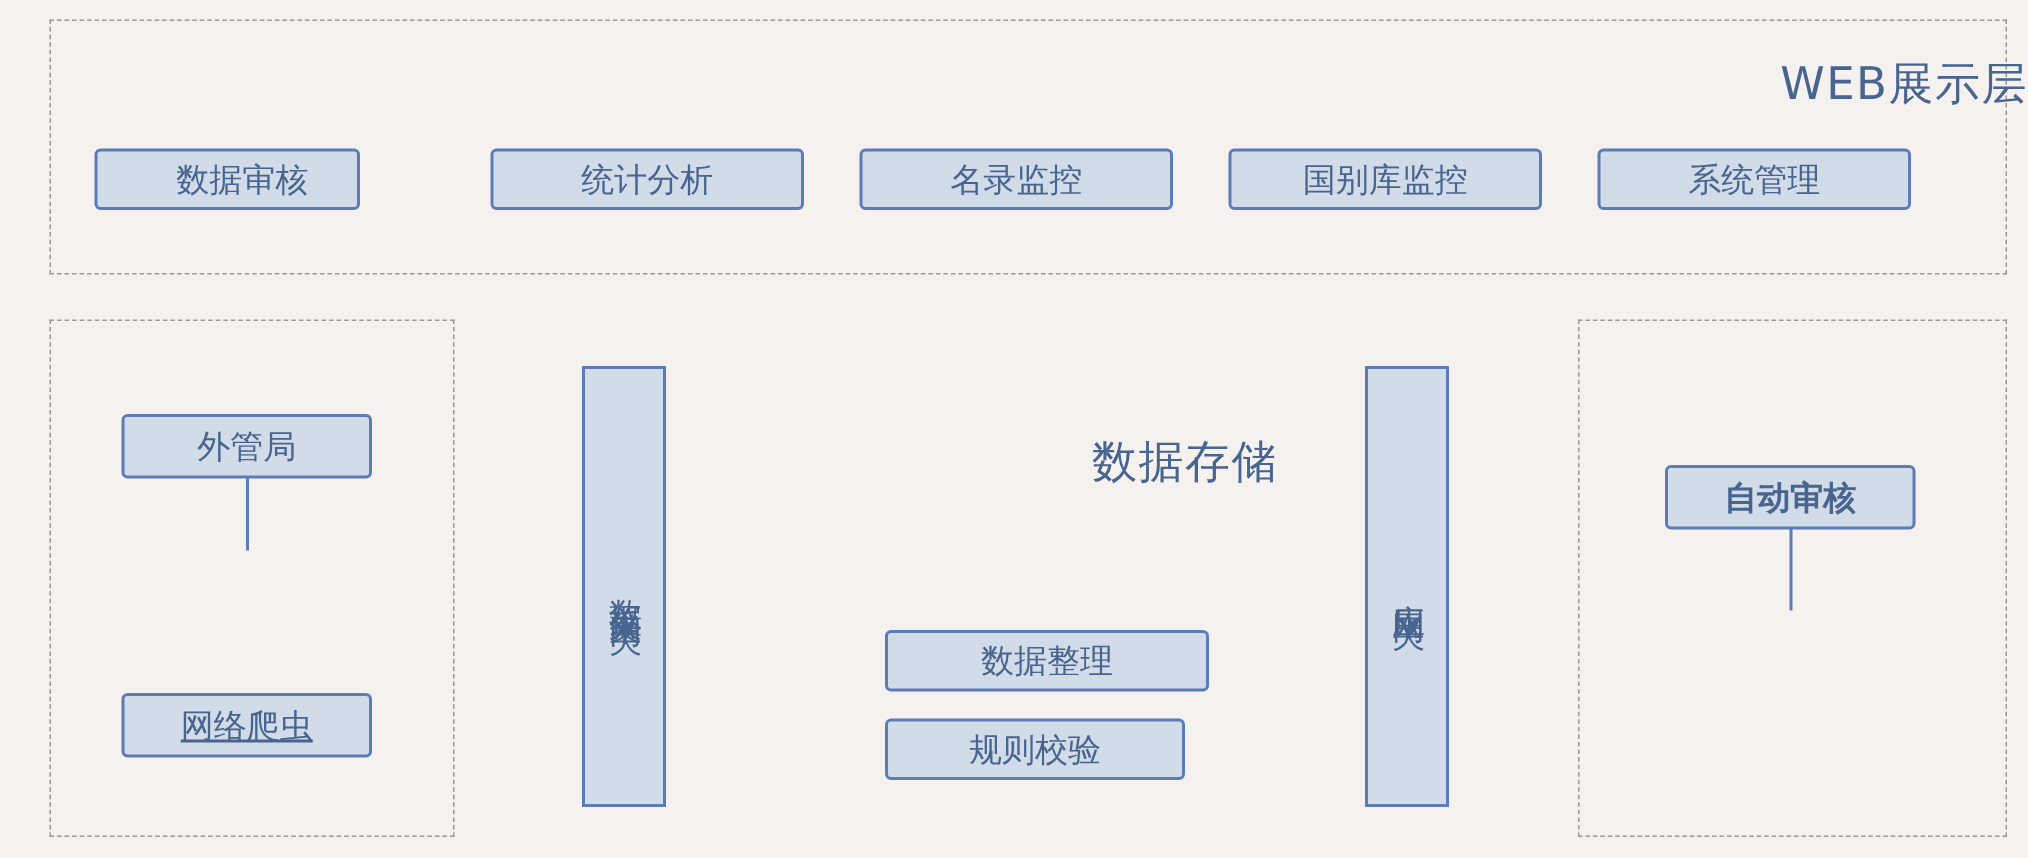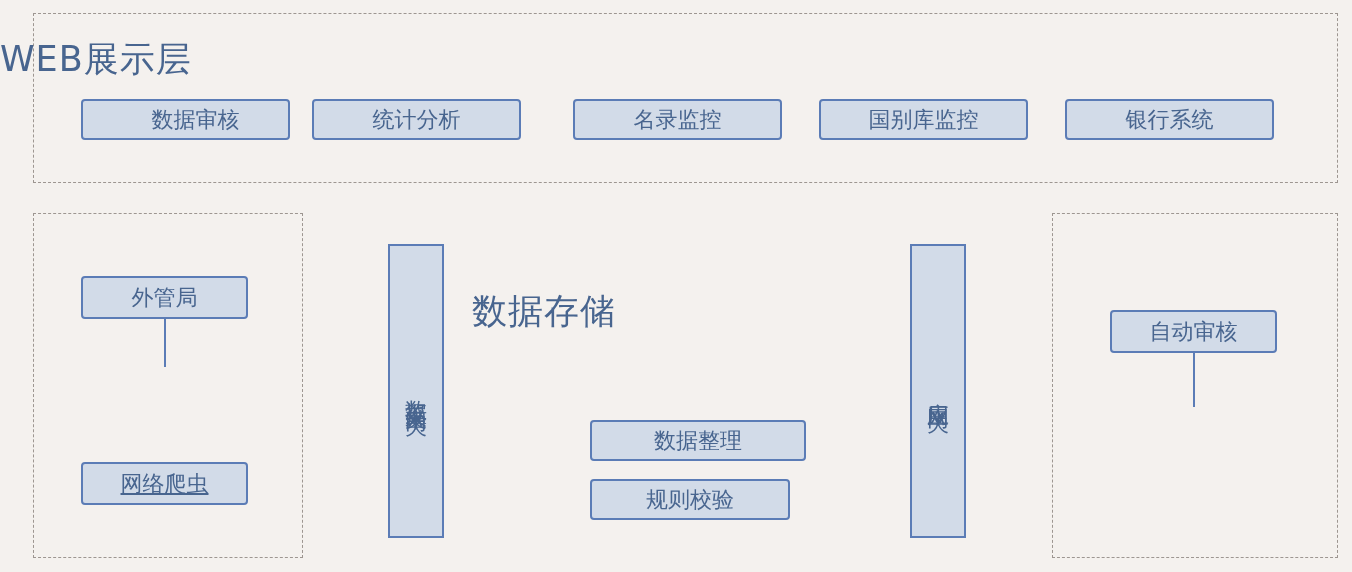--- a/index.html
+++ b/index.html
@@ -28,24 +28,24 @@
     box-sizing: border-box;
   }
   #zone-web      { left: 33px;   top: 13px;  width: 1305px; height: 170px; }
   #zone-source   { left: 33px;   top: 213px; width: 270px;  height: 345px; }
   #zone-auto     { left: 1052px; top: 213px; width: 286px;  height: 345px; }
 
   
   .zone-title {
     position: absolute;
     color: #48658f;
-    font-size: 35px;
+    font-size: 30px;
     letter-spacing: 1px;
     white-space: nowrap;
-    text-align: left;
+    text-align: right;
   }
   #title-web     { left: 0;   top: 36px;  width: 1352px; }
   #title-storage { left: 472px; top: 288px; width: 380px; }
 
   
   .node {
     position: absolute;
     box-sizing: border-box;
     background: #d2dbe8;
     border: 2px solid #5b7cb6;
@@ -53,37 +53,37 @@
     color: #48658f;
     font-size: 22px;
     display: flex;
     align-items: center;
     justify-content: center;
     white-space: nowrap;
   }
 
   
   .nav-btn { top: 99px; height: 41px; }
-  #btn-0 { left: 81px;   width: 209px; padding-left: 20px; }
-  #btn-1 { left: 312px;  width: 209px; text-align: right; }
+  #btn-0 { left: 63px;   width: 177px; padding-left: 20px; }
+  #btn-1 { left: 327px;  width: 209px; text-align: right; }
   #btn-2 { left: 573px;  width: 209px; }
   #btn-3 { left: 819px;  width: 209px; }
   #btn-4 { left: 1065px; width: 209px; }
 
   
   #node-safe   { left: 81px; top: 276px; width: 167px; height: 43px; }
   #node-bank   { left: 81px; top: 366px; width: 167px; height: 43px; }
   #node-crawl  { left: 81px; top: 462px; width: 167px; height: 43px; text-decoration: underline; }
 
   
   #node-clean  { left: 590px; top: 420px; width: 216px; height: 41px; }
   #node-rule   { left: 590px; top: 479px; width: 200px; height: 41px; }
 
   
-  #node-autorev { left: 1110px; top: 310px; width: 167px; height: 43px; }
+  #node-autorev { left: 1110px; top: 310px; width: 167px; height: 43px; font-weight: bold; }
   #node-autosub { left: 1110px; top: 406px; width: 167px; height: 43px; }
 
   
   .gateway {
     position: absolute;
     box-sizing: border-box;
     background: #d2dbe8;
     border: 2px solid #5b7cb6;
     color: #48658f;
     font-size: 22px;
@@ -118,21 +118,21 @@
 
 <div id="canvas">
 
   <div class="zone" id="zone-web"></div>
   <div class="zone-title" id="title-web">WEB展示层</div>
 
   <div class="node nav-btn" id="btn-0">数据审核</div>
   <div class="node nav-btn" id="btn-1">统计分析</div>
   <div class="node nav-btn" id="btn-2">名录监控</div>
   <div class="node nav-btn" id="btn-3">国别库监控</div>
-  <div class="node nav-btn" id="btn-4">银行系统</div>
+  <div class="node nav-btn" id="btn-4">系统管理</div>
 
   <div class="zone" id="zone-source"></div>
 
   <div class="node" id="node-safe">外管局</div>
   <div class="connector" id="conn-left"></div>
   <div class="node" id="node-crawl">网络爬虫</div>
 
   <div class="gateway" id="gw-collect">
     <span class="vtext">数据采集网关</span>
   </div>

